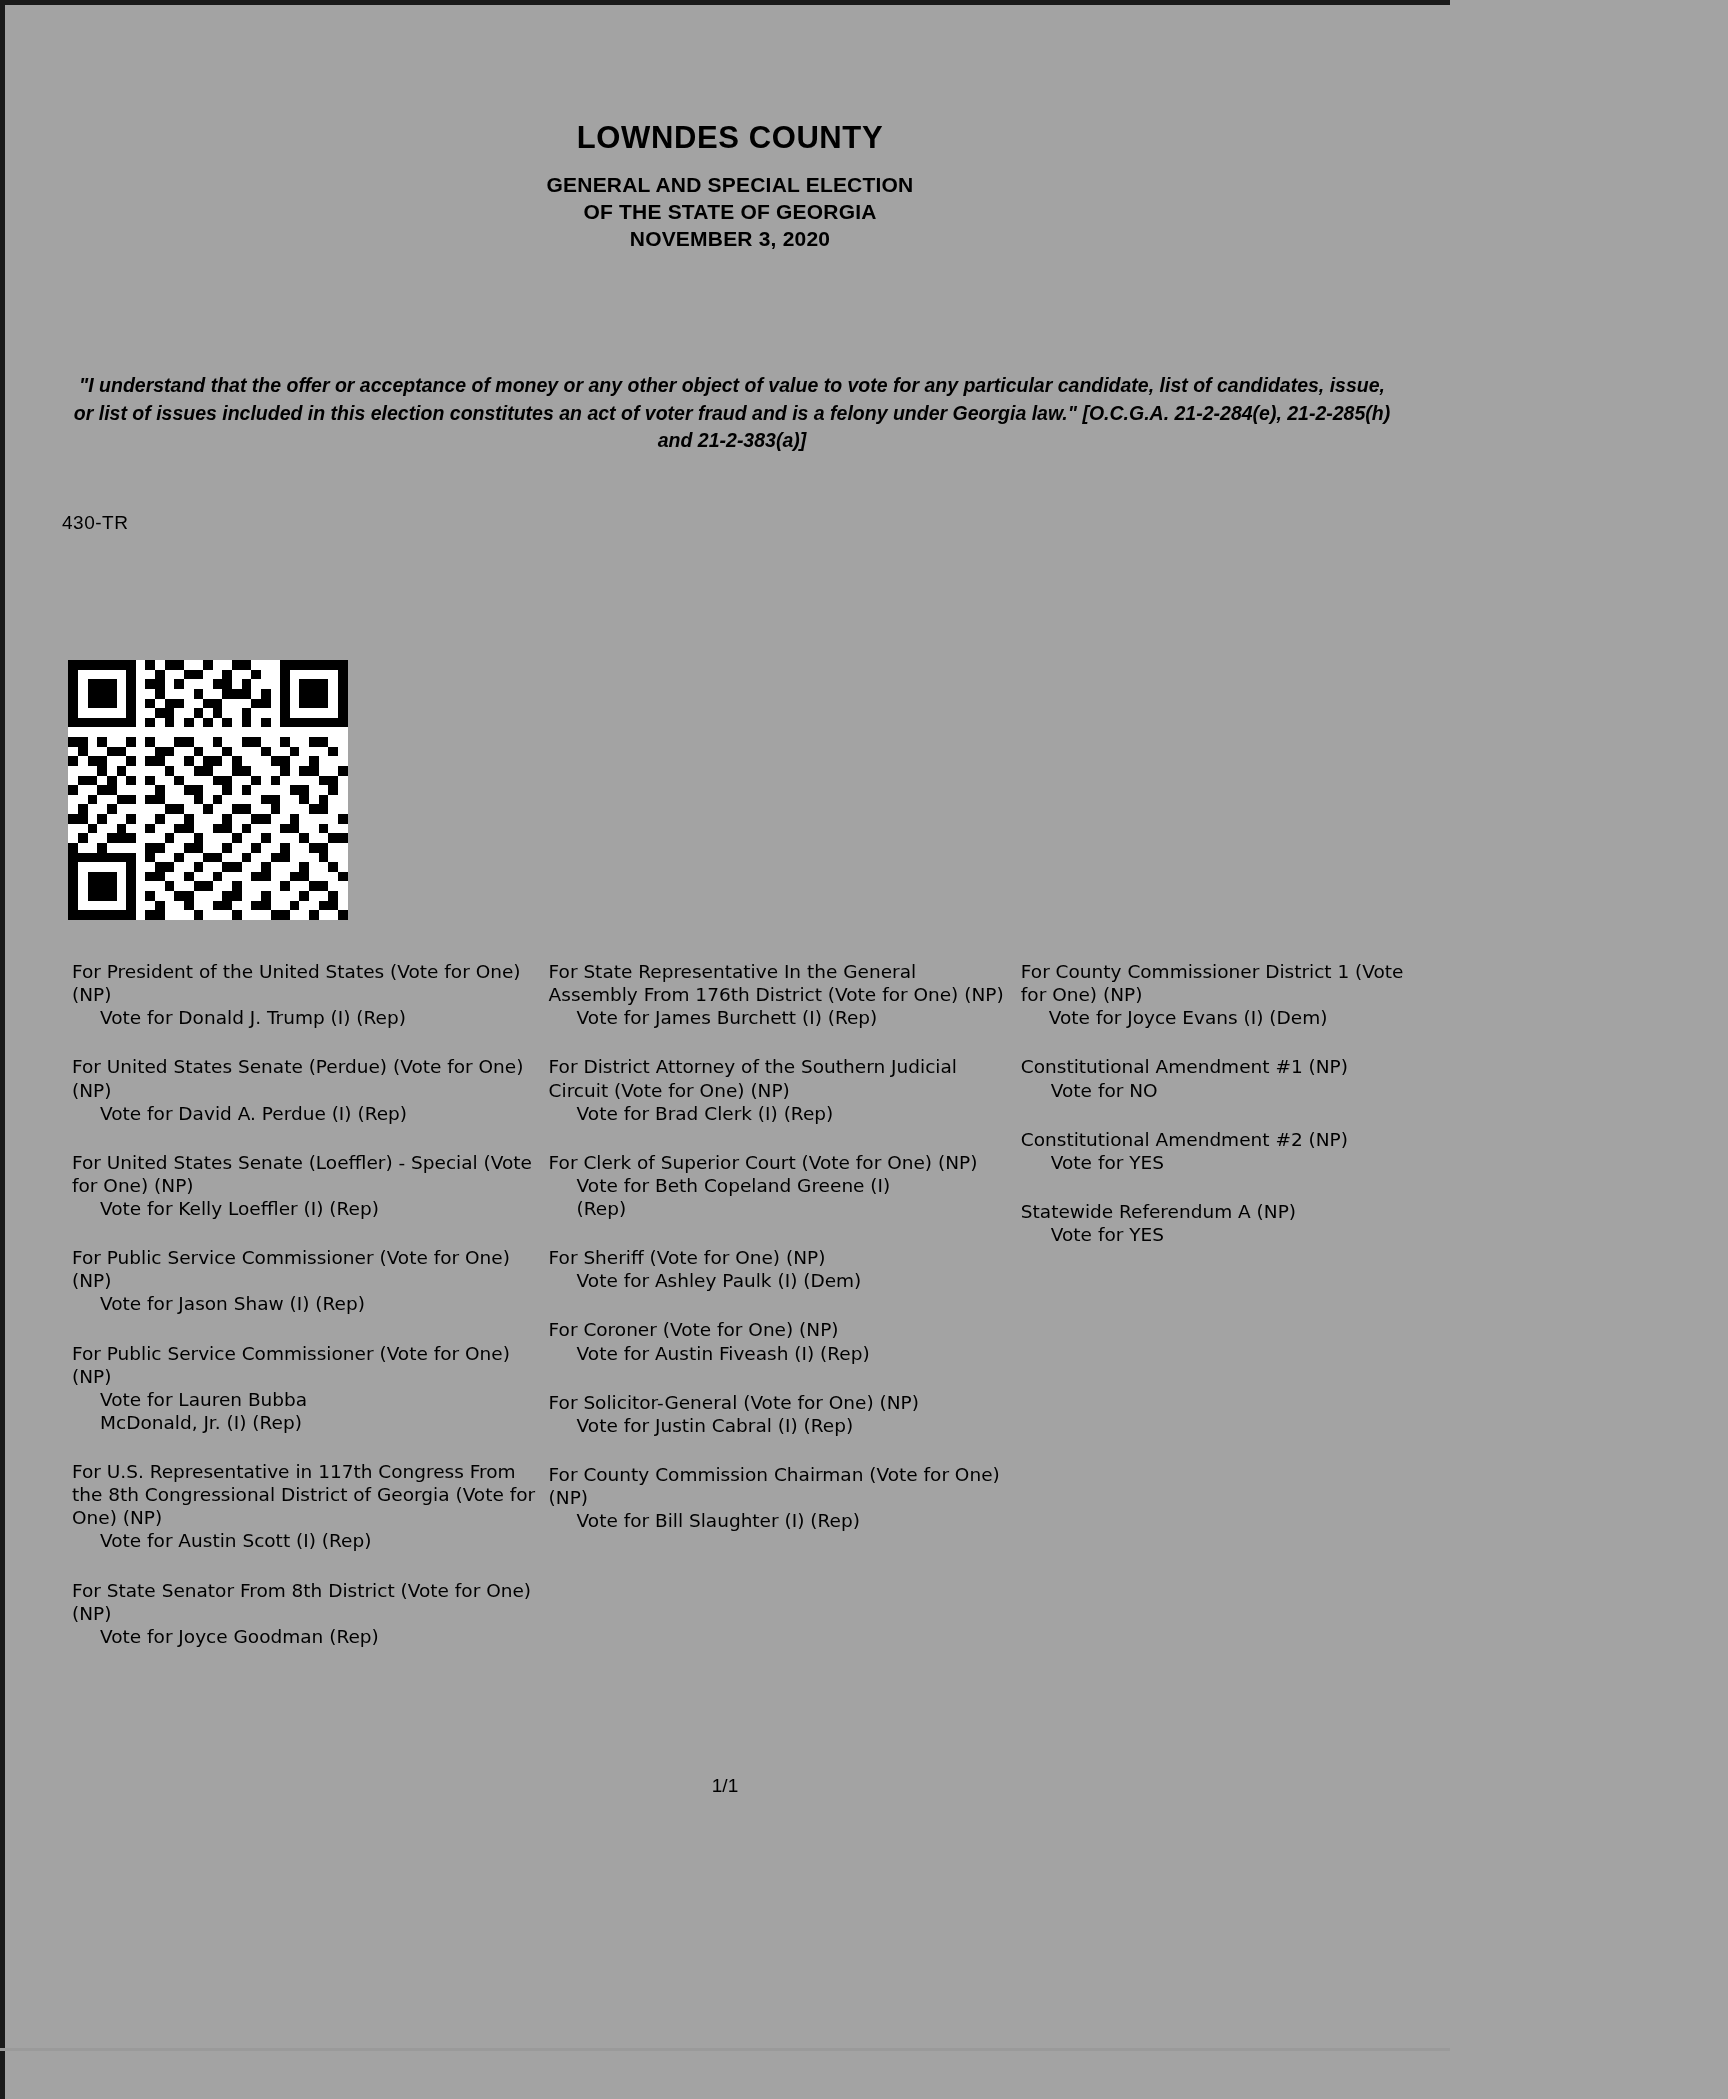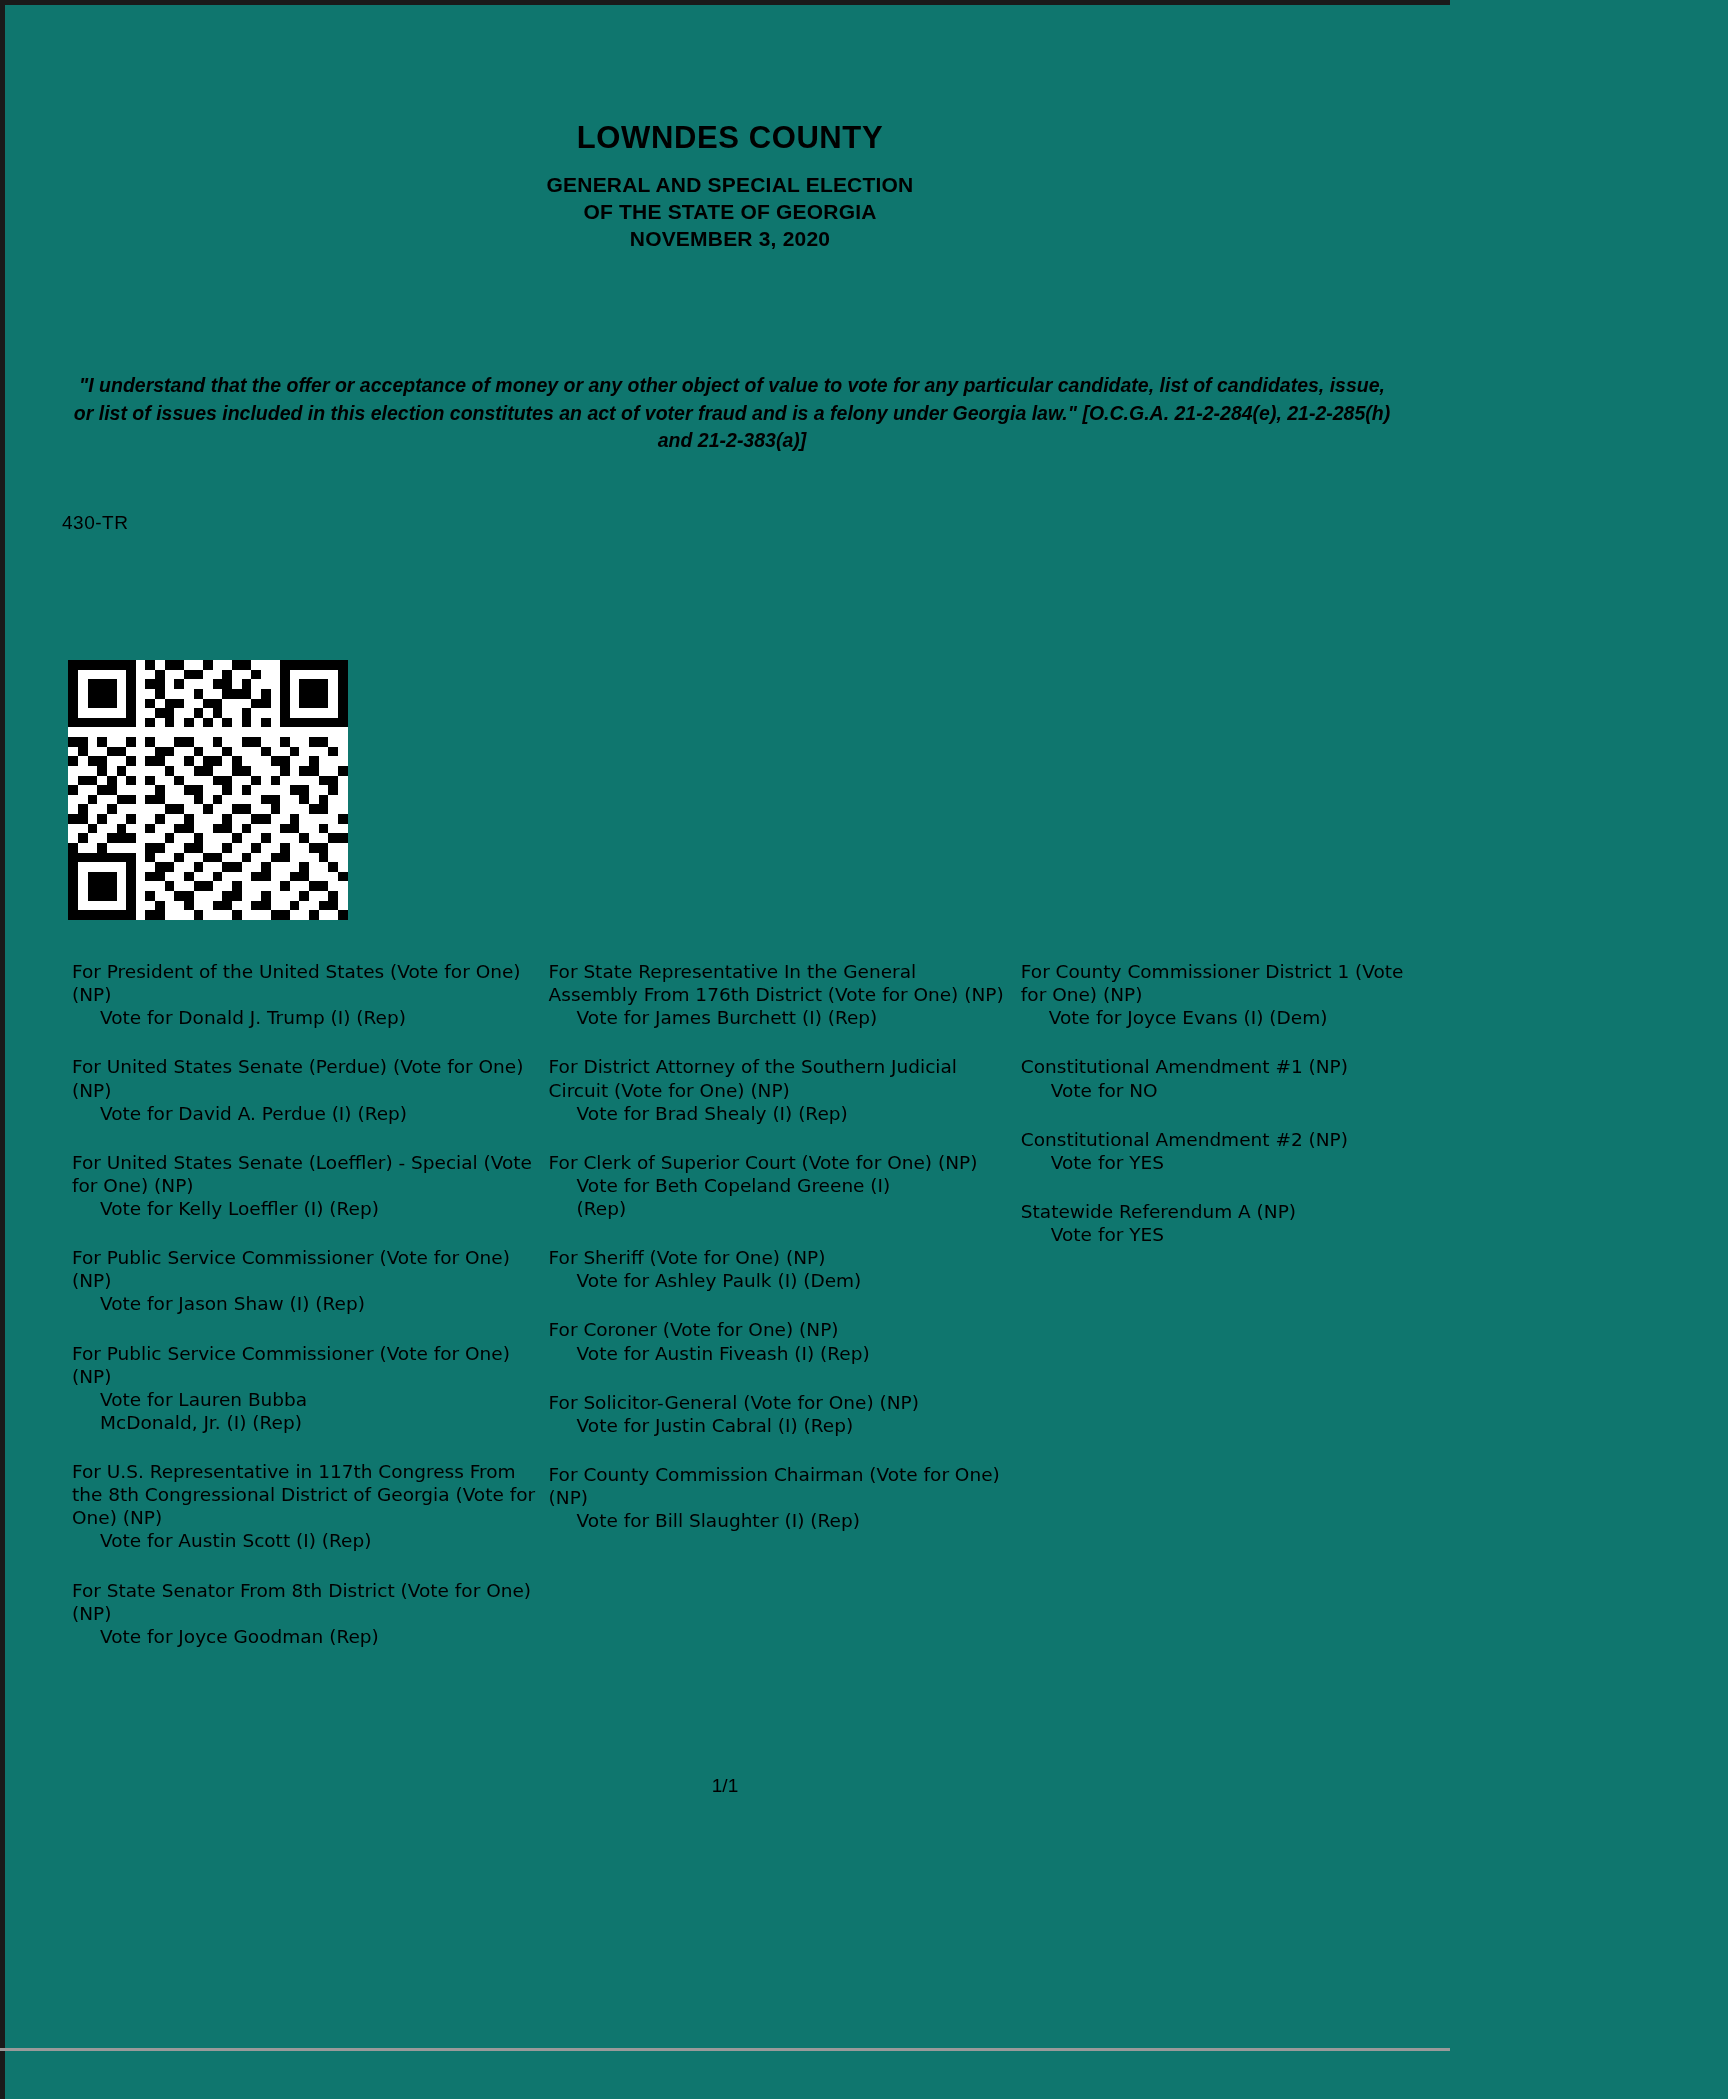--- a/index.html
+++ b/index.html
@@ -14,21 +14,21 @@
     font-family: "DejaVu Sans", sans-serif;
     color: #000000;
     overflow: hidden;
   }
   .page {
     position: absolute;
     left: 0;
     top: 0;
     width: 1728px;
     height: 2099px;
-    background: #0f766e;
+    background: #a3a3a3;
   }
   .edge-top {
     position: absolute;
     left: 0;
     top: 0;
     width: 1450px;
     height: 5px;
     background: #1a1a1a;
   }
   .edge-left {
@@ -403,21 +403,21 @@
       </div>
     </div>
 
     <div class="col col-2">
       <div class="contest">
         <div class="contest-title">For State Representative In the General Assembly From 176th District (Vote for One) (NP)</div>
         <div class="selection">Vote for James Burchett (I) (Rep)</div>
       </div>
       <div class="contest">
         <div class="contest-title">For District Attorney of the Southern Judicial Circuit  (Vote for One) (NP)</div>
-        <div class="selection">Vote for Brad Shealy (I) (Rep)</div>
+        <div class="selection">Vote for Brad Clerk (I) (Rep)</div>
       </div>
       <div class="contest">
         <div class="contest-title">For Clerk of Superior Court  (Vote for One) (NP)</div>
         <div class="selection">Vote for Beth Copeland Greene (I)
   (Rep)</div>
       </div>
       <div class="contest">
         <div class="contest-title">For Sheriff  (Vote for One) (NP)</div>
         <div class="selection">Vote for Ashley Paulk (I) (Dem)</div>
       </div>

